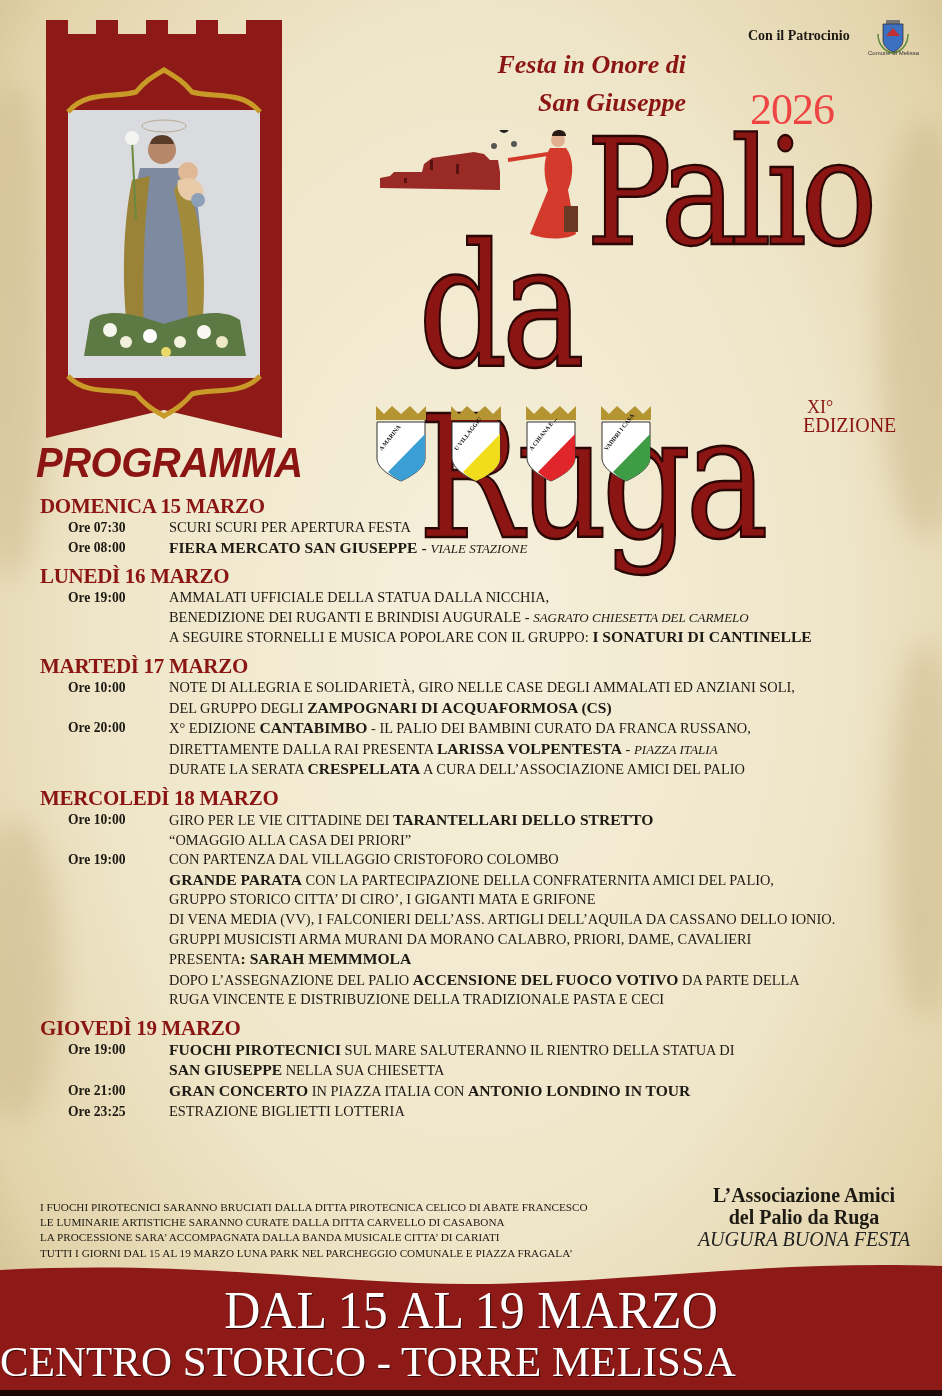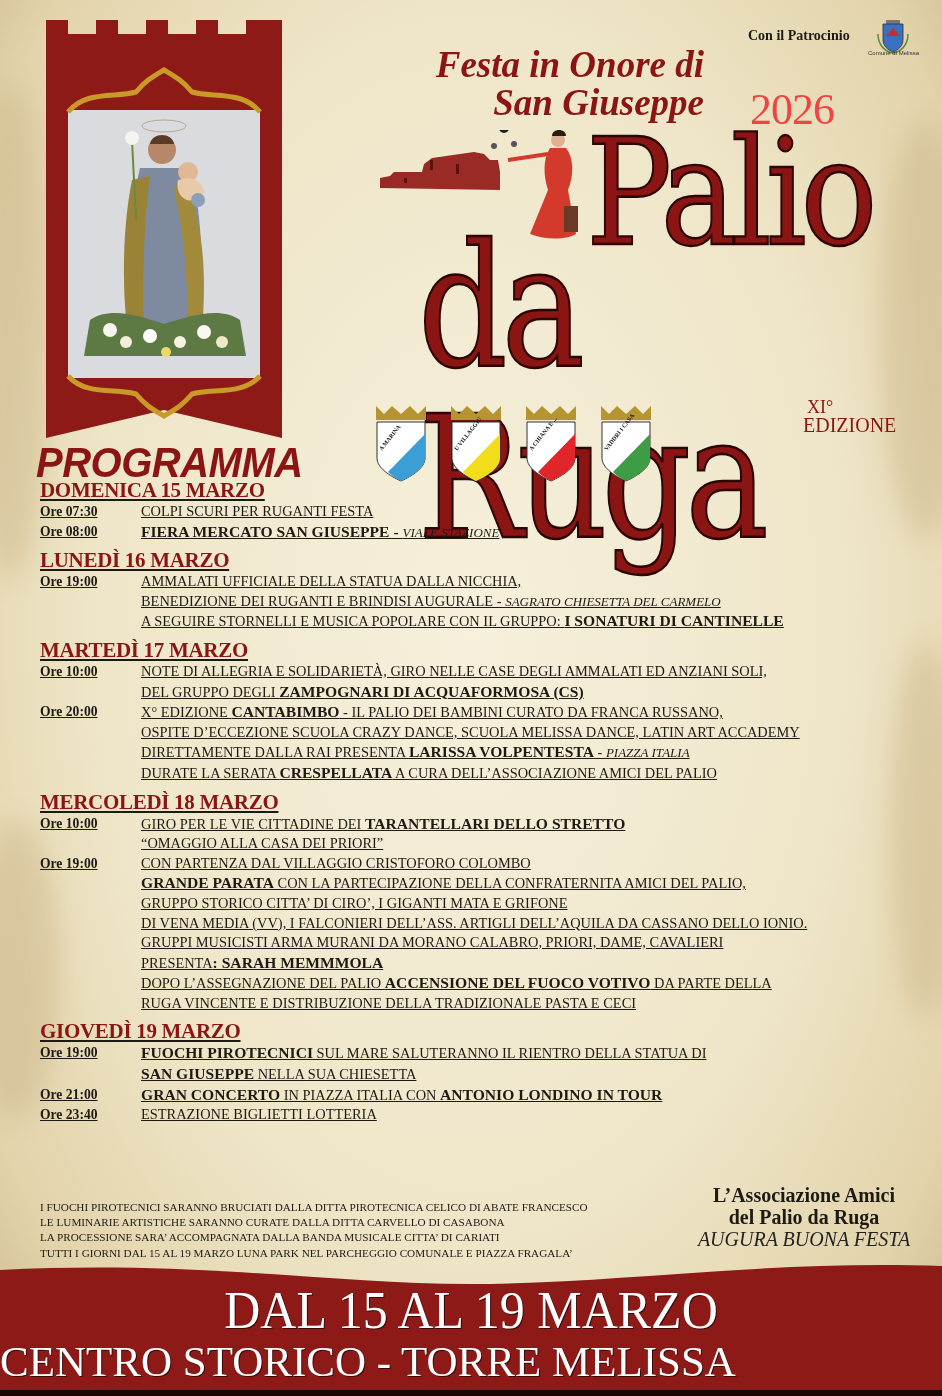--- a/index.html
+++ b/index.html
@@ -15,40 +15,40 @@
   .banner-svg { position:absolute; left:0; top:0; }
   .statue { position:absolute; left:24px; top:90px; width:188px; height:262px; }
   .programma {
     position:absolute; left:36px; top:440px; font-family:"Liberation Sans", sans-serif;
     font-weight:bold; font-style:italic; font-size:40px; color:#8b1513; letter-spacing:-0.5px;
     transform:scaleY(1.05);
   }
   .patrocinio { position:absolute; left:748px; top:28px; font-weight:bold; font-size:14px; }
   .crest { position:absolute; left:874px; top:14px; width:38px; height:40px; }
   .crest-label { position:absolute; left:868px; top:50px; font-size:6px; color:#333; font-family:"Liberation Sans", sans-serif; }
-  .festa { position:absolute; left:344px; top:46px; width:360px; text-align:right;
-    font-weight:bold; font-style:italic; font-size:37px; line-height:38px; color:#8b1513; }
+  .festa { position:absolute; left:326px; top:46px; width:360px; text-align:right;
+    font-weight:bold; font-style:italic; font-size:26px; line-height:38px; color:#8b1513; }
   .year { position:absolute; left:750px; top:84px; font-size:44px; color:#ef4444; letter-spacing:-1px; }
   .art { position:absolute; left:380px; top:130px; }
   .palio-word { position:absolute; left:586px; top:120px; font-family:"DejaVu Serif", serif; font-size:128px; color:#8b1513;
     -webkit-text-stroke:2px #2a0605; letter-spacing:-6px; line-height:1; transform:scaleY(1.15); transform-origin:top left; }
   .daruga-word { position:absolute; left:418px; top:222px; font-family:"DejaVu Serif", serif; font-size:140px; color:#8b1513;
     -webkit-text-stroke:2px #2a0605; letter-spacing:-6px; line-height:1; transform:scaleY(1.22); transform-origin:top left; }
   .edizione { position:absolute; left:780px; top:398px; font-size:20px; color:#8b1513; line-height:18px;margin-left:23px; }
   .edizione .num { display:block; padding-left:4px; font-size:18px; }
   .shields { position:absolute; left:376px; top:404px; display:flex; gap:25px; }
   .shield { position:relative; width:50px; height:78px; }
   .shield svg { position:absolute; left:0; top:0; }
   .shield-label { position:absolute; left:2px; top:44px; width:60px; font-size:6px; font-weight:bold; color:#111;
     transform:rotate(-52deg); transform-origin:left top; white-space:nowrap; font-family:"Liberation Serif", serif; }
   
-  .schedule { position:absolute; left:40px; top:478px; width:880px;text-decoration:underline; }
+  .schedule { position:absolute; left:40px; top:494px; width:880px; }
   .day { margin-bottom:6px; }
   .day-title { font-weight:bold; font-size:21px; color:#8b1513; line-height:24px; letter-spacing:-0.3px; }
-  .ev { display:flex; font-size:14.4px; line-height:19.6px; }
+  .ev { display:flex; font-size:14.4px; line-height:19.6px;margin-left:28px; }
   .ev .time { width:101px; flex:none; font-weight:bold; font-size:13.6px; }
   .ev .desc { flex:1; }
   .desc .line { display:block; white-space:nowrap; }
   b.hl { font-size:15.6px; }
   i.loc { font-size:13px; }
   .notes { position:absolute; left:40px; top:1200px; font-size:11.2px; line-height:15.2px; white-space:nowrap; }
   .assoc { position:absolute; left:686px; top:1184px; width:236px; text-align:center; font-size:20px; line-height:22px; }
   .assoc .b { font-weight:bold; display:block; }
   .assoc .i { font-style:italic; display:block; color:#222; }
   .footer { position:absolute; left:0; top:1262px; width:942px; height:134px; }
@@ -169,21 +169,21 @@
     <span class="shield-label">VADDRI I CASA</span>
   </div>
 </div>
 
 <div class="schedule" id="schedule">
     <div class="day">
       <div class="day-title">DOMENICA 15 MARZO</div>
       <div class="ev">
         <div class="time">Ore 07:30</div>
         <div class="desc">
-          <span class="line"><span>COLPI SCURI PER RUGANTI FESTA</span></span>
+          <span class="line"><span>SCURI SCURI PER APERTURA FESTA</span></span>
         </div>
       </div>
       <div class="ev">
         <div class="time">Ore 08:00</div>
         <div class="desc">
           <span class="line"><b class="hl">FIERA MERCATO SAN GIUSEPPE - </b><i class="loc">VIALE STAZIONE</i></span>
         </div>
       </div>
     </div>
     <div class="day">
@@ -203,21 +203,20 @@
         <div class="time">Ore 10:00</div>
         <div class="desc">
           <span class="line"><span>NOTE DI ALLEGRIA E SOLIDARIETÀ, GIRO NELLE CASE DEGLI AMMALATI ED ANZIANI SOLI,</span></span>
           <span class="line"><span>DEL GRUPPO DEGLI </span><b class="hl">ZAMPOGNARI DI ACQUAFORMOSA</b><b class="hl"> (CS)</b></span>
         </div>
       </div>
       <div class="ev">
         <div class="time">Ore 20:00</div>
         <div class="desc">
           <span class="line"><span>X° EDIZIONE </span><b class="hl">CANTABIMBO</b><span> - IL PALIO DEI BAMBINI CURATO DA FRANCA RUSSANO,</span></span>
-          <span class="line"><span>OSPITE D’ECCEZIONE SCUOLA CRAZY DANCE, SCUOLA MELISSA DANCE, LATIN ART ACCADEMY</span></span>
           <span class="line"><span>DIRETTAMENTE DALLA RAI PRESENTA </span><b class="hl">LARISSA VOLPENTESTA</b><span> - </span><i class="loc">PIAZZA ITALIA</i></span>
           <span class="line"><span>DURATE LA SERATA </span><b class="hl">CRESPELLATA</b><span> A CURA DELL’ASSOCIAZIONE AMICI DEL PALIO</span></span>
         </div>
       </div>
     </div>
     <div class="day">
       <div class="day-title">MERCOLEDÌ 18 MARZO</div>
       <div class="ev">
         <div class="time">Ore 10:00</div>
         <div class="desc">
@@ -248,21 +247,21 @@
           <span class="line"><b class="hl">SAN GIUSEPPE</b><span> NELLA SUA CHIESETTA</span></span>
         </div>
       </div>
       <div class="ev">
         <div class="time">Ore 21:00</div>
         <div class="desc">
           <span class="line"><b class="hl">GRAN CONCERTO</b><span> IN PIAZZA ITALIA CON </span><b class="hl">ANTONIO LONDINO IN TOUR</b></span>
         </div>
       </div>
       <div class="ev">
-        <div class="time">Ore 23:40</div>
+        <div class="time">Ore 23:25</div>
         <div class="desc">
           <span class="line"><span>ESTRAZIONE BIGLIETTI LOTTERIA</span></span>
         </div>
       </div>
     </div>
   </div>
 
 <div class="notes">
   <div>I FUOCHI PIROTECNICI SARANNO BRUCIATI DALLA DITTA  PIROTECNICA CELICO DI ABATE FRANCESCO</div>
   <div>LE LUMINARIE ARTISTICHE SARANNO CURATE DALLA DITTA CARVELLO DI CASABONA</div>

